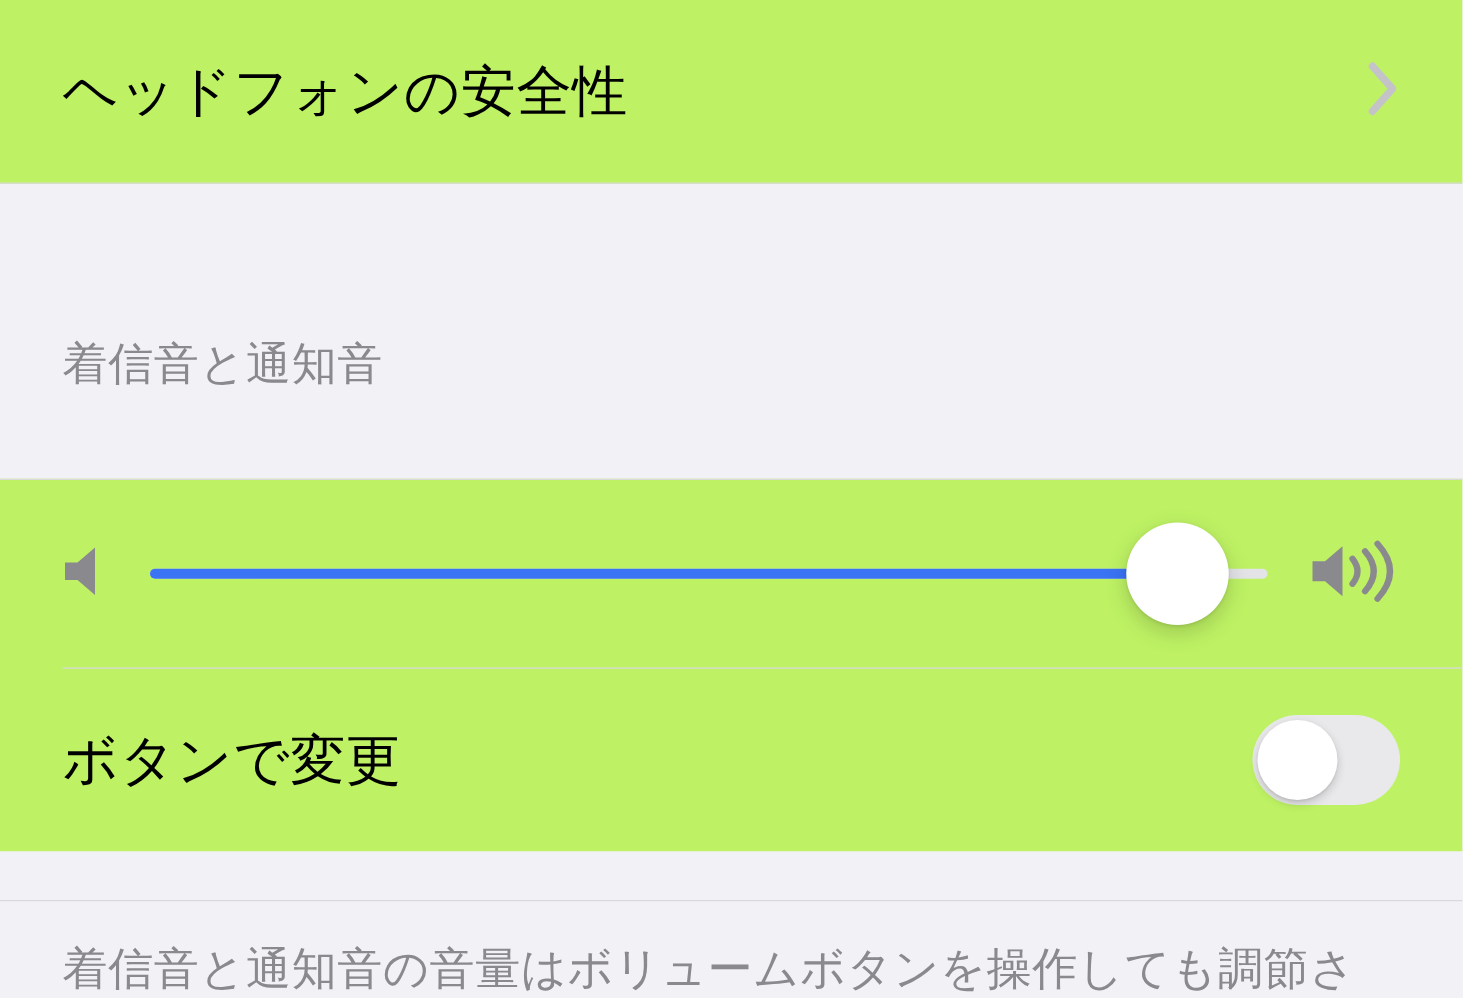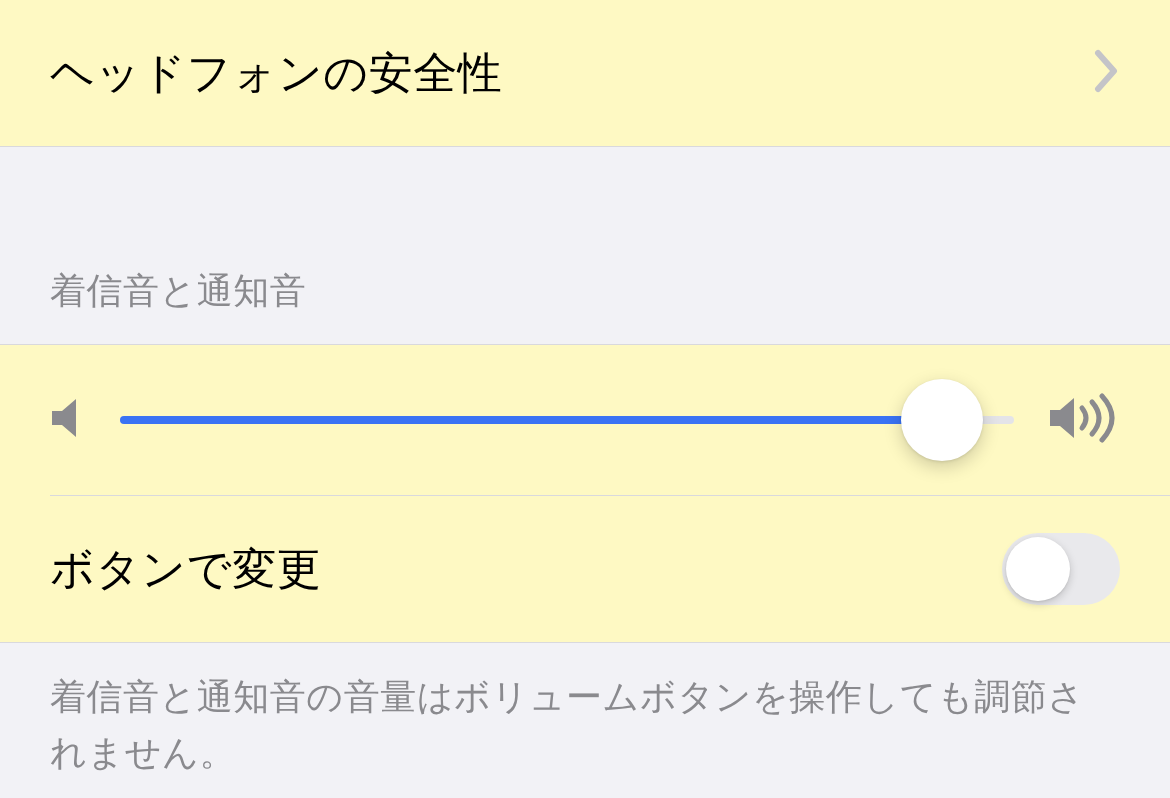--- a/index.html
+++ b/index.html
@@ -4,38 +4,38 @@
   <style>
     * { margin: 0; padding: 0; box-sizing: border-box; }
     body {
       width: 1170px;
       height: 798px;
       font-family: -apple-system, "Hiragino Sans", "Hiragino Kaku Gothic Pro", sans-serif;
       background: #f2f2f6;
       color: #000;
       overflow: hidden;
     }
-    .section-white { background: #fef9c3; }
+    .section-white { background: #bef264; }
     .row {
       display: flex;
       align-items: center;
       justify-content: space-between;
       padding: 0 50px;
       min-height: 146px;
     }
     .row-label {
       font-size: 44px;
       font-weight: 400;
       letter-spacing: 0.5px;
     }
     .chevron {
       color: #c4c4c8;
       flex-shrink: 0;
     }
-    .top-border { border-top: 1px solid #d9d9dd; }
+    .top-border { border-top: 1px solid #d9d9dd; margin-top: 39px; }
     .bottom-border { border-bottom: 1px solid #d9d9dd; }
     .section-gap { height: 120px; }
     .group-header {
       font-size: 36px;
       color: #8a8a8e;
       padding: 0 30px 28px 50px;
       letter-spacing: 0.5px;
     }
     .slider-row {
       display: flex;

